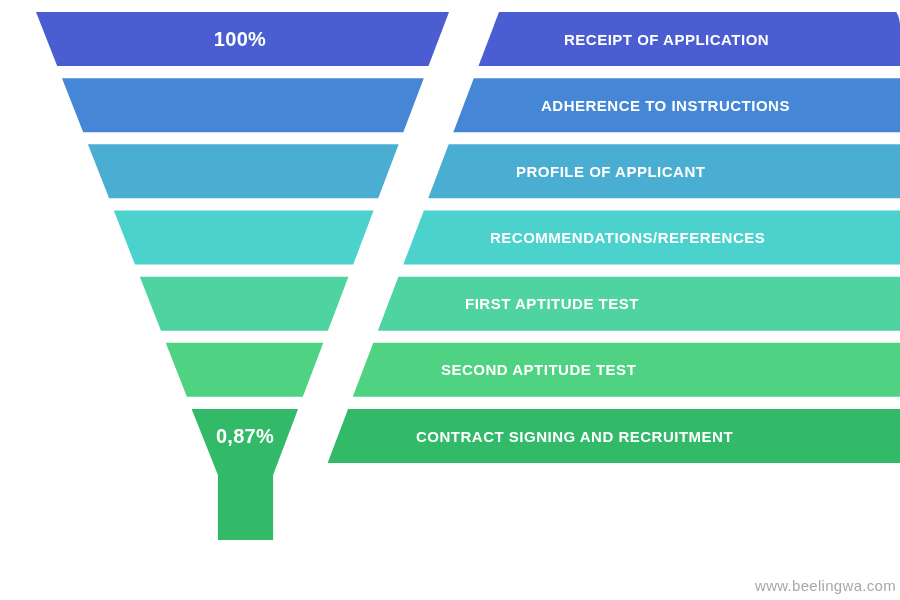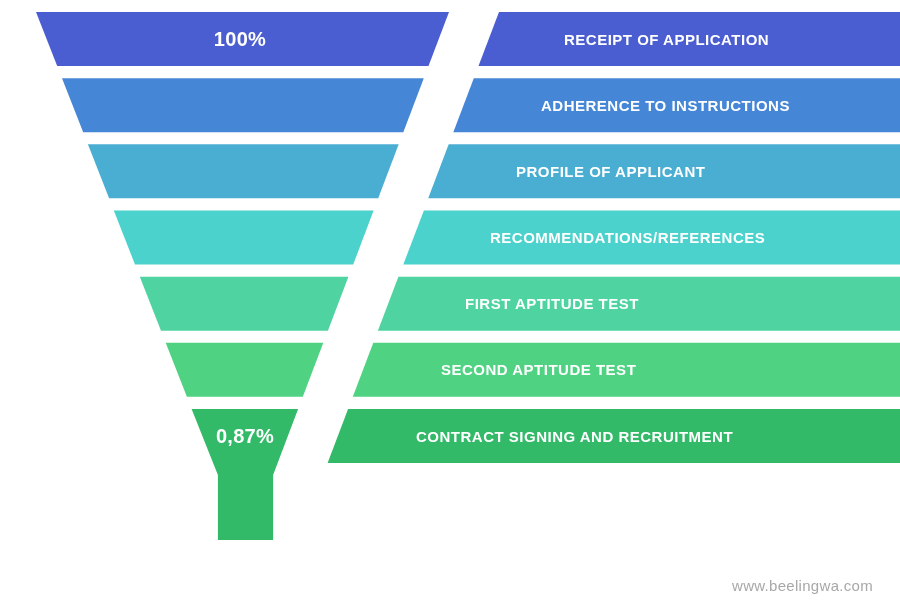--- a/index.html
+++ b/index.html
@@ -7,20 +7,21 @@
     padding: 0;
     background: #ffffff;
   }
   .canvas {
     position: relative;
     width: 900px;
     height: 600px;
     background: #ffffff;
     overflow: hidden;
     font-family: "Liberation Sans", sans-serif;
+    border-radius: 25px;
   }
   .canvas svg {
     position: absolute;
     top: 0;
     left: 0;
     display: block;
   }
   .lbl {
     font-family: "Liberation Sans", sans-serif;
     font-weight: bold;
@@ -32,21 +33,21 @@
     font-family: "Liberation Sans", sans-serif;
     font-weight: bold;
     font-size: 20px;
     letter-spacing: 0.3px;
     fill: #ffffff;
     text-anchor: middle;
   }
   .footer {
     position: absolute;
     top: 577px;
-    right: 27px;
+    right: 4px;
     font-family: "Liberation Sans", sans-serif;
     font-size: 15px;
     letter-spacing: 0.3px;
     color: #a8a8a8;
   }
 </style>
 </head>
 <body>
 
 <div class="canvas">

